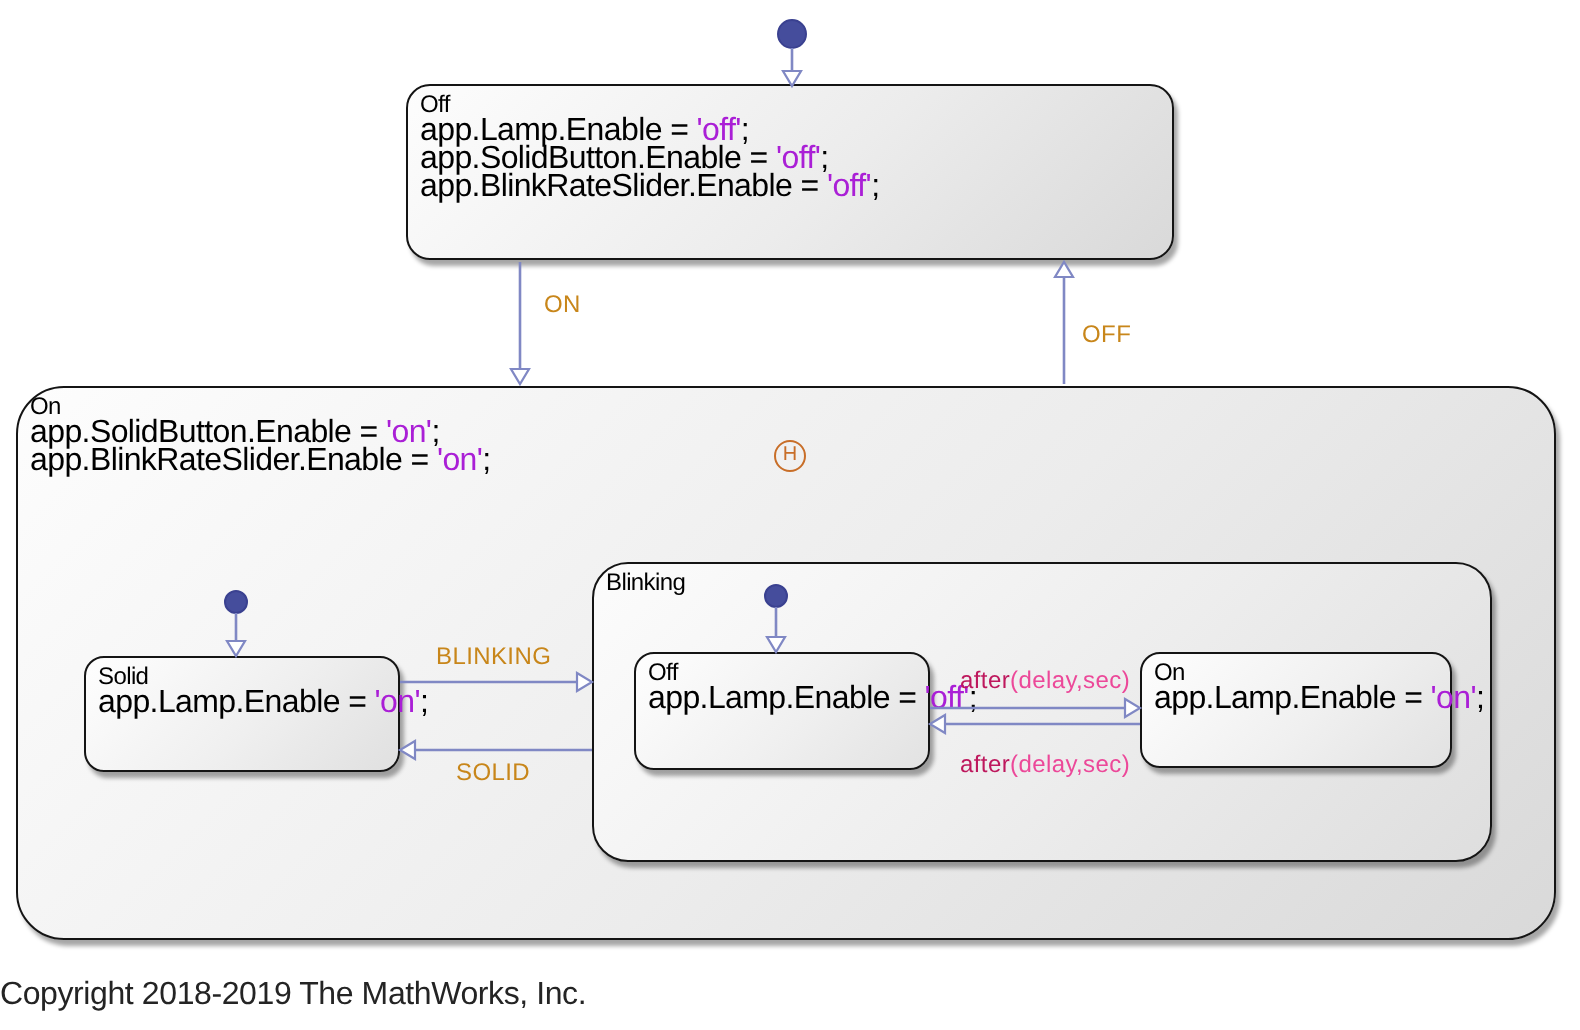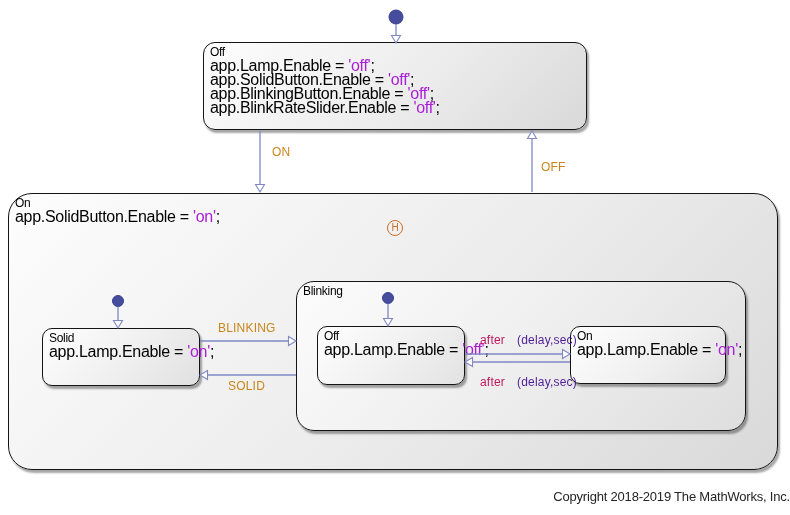--- a/index.html
+++ b/index.html
@@ -20,51 +20,51 @@
   .code-line{
     font-size:16px;line-height:14px;color:#000;letter-spacing:-0.3px;white-space:nowrap;
     padding-left:6px;
   }
   .str{color:#aa1fd6;}
   .tlabel{
     position:absolute;font-size:12px;line-height:13px;color:#c8861a;white-space:nowrap;
     letter-spacing:0.2px;
   }
   .tlabel .kw{color:#be185d;}
-  .tlabel .args{color:#4c1d95;margin-left:12px;}
+  .tlabel .args{color:#ec4899;}
   .history{
     position:absolute;left:387px;top:220px;width:16px;height:16px;
     border:1.4px solid #c86e28;border-radius:50%;box-sizing:border-box;
     color:#c86e28;font-size:10px;line-height:13px;text-align:center;background:transparent;
   }
   .copyright{
-    position:absolute;left:0;top:489px;width:790px;text-align:right;
-    font-size:13px;color:#242424;letter-spacing:-0.2px;
+    position:absolute;left:0;top:489px;width:790px;text-align:left;
+    font-size:16px;color:#242424;letter-spacing:-0.2px;
   }
   svg.overlay{position:absolute;left:0;top:0;pointer-events:none;}
   .tline{stroke:#8088c4;stroke-width:1.3;fill:none;}
   .tarrow{stroke:#8088c4;stroke-width:1.1;fill:#ffffff;}
   .tdot{fill:#454d9c;stroke:#3a4190;stroke-width:1;}
 </style>
 </head>
 <body>
 
 <div id="canvas">
 
   <div class="state" style="left:203px;top:42px;width:384px;height:88px;border-radius:12px;">
     <div class="state-title">Off</div>
     <div class="code-line"><span>app.Lamp.Enable = </span><span class="str">'off'</span><span>;</span></div>
     <div class="code-line"><span>app.SolidButton.Enable = </span><span class="str">'off'</span><span>;</span></div>
-    <div class="code-line"><span>app.BlinkingButton.Enable = </span><span class="str">'off'</span><span>;</span></div>
     <div class="code-line"><span>app.BlinkRateSlider.Enable = </span><span class="str">'off'</span><span>;</span></div>
   </div>
 
   <div class="state" style="left:8px;top:193px;width:770px;height:277px;border-radius:24px;">
     <div class="state-title">On</div>
     <div class="code-line"><span>app.SolidButton.Enable = </span><span class="str">'on'</span><span>;</span></div>
+    <div class="code-line"><span>app.BlinkRateSlider.Enable = </span><span class="str">'on'</span><span>;</span></div>
 
     <div class="state" style="left:33px;top:134px;width:158px;height:58px;border-radius:10px;background:linear-gradient(135deg,#fefefe 0%,#efefef 55%,#e0e0e0 100%);">
       <div class="state-title">Solid</div>
       <div class="code-line"><span>app.Lamp.Enable = </span><span class="str">'on'</span><span>;</span></div>
     </div>
 
     <div class="state" style="left:287px;top:87px;width:450px;height:150px;border-radius:18px;background:linear-gradient(135deg,#fcfcfc 0%,#ededed 55%,#dedede 100%);">
       <div class="state-title">Blinking</div>
 
       <div class="state" style="left:20px;top:44px;width:148px;height:59px;border-radius:10px;background:linear-gradient(135deg,#fefefe 0%,#f0f0f0 55%,#e2e2e2 100%);">

